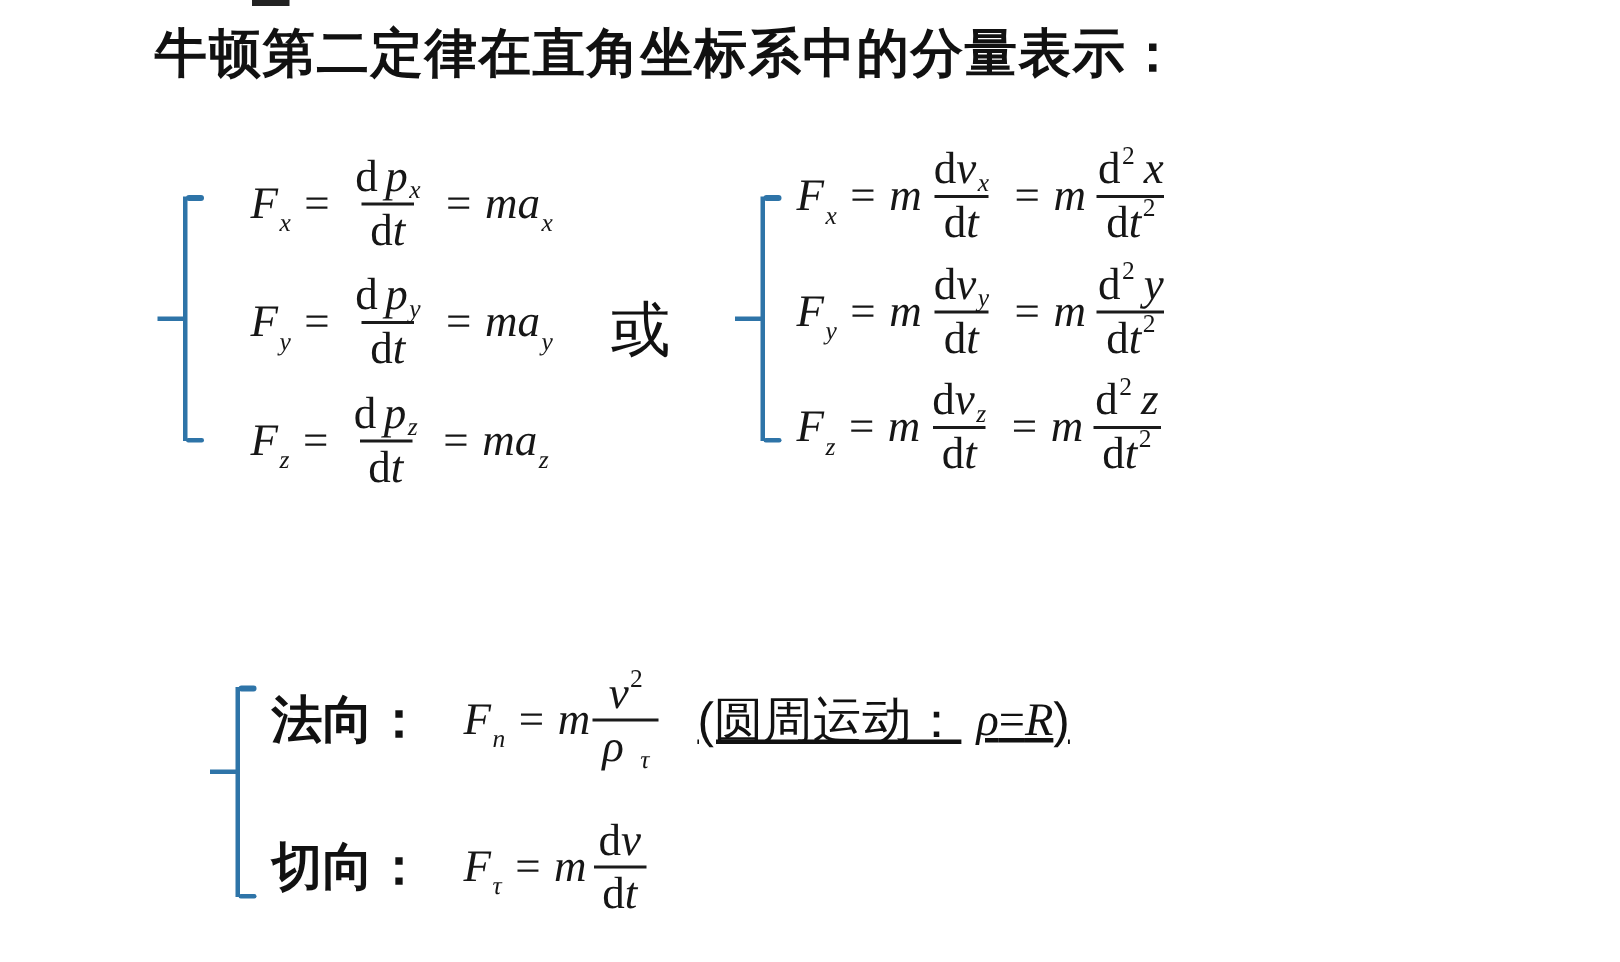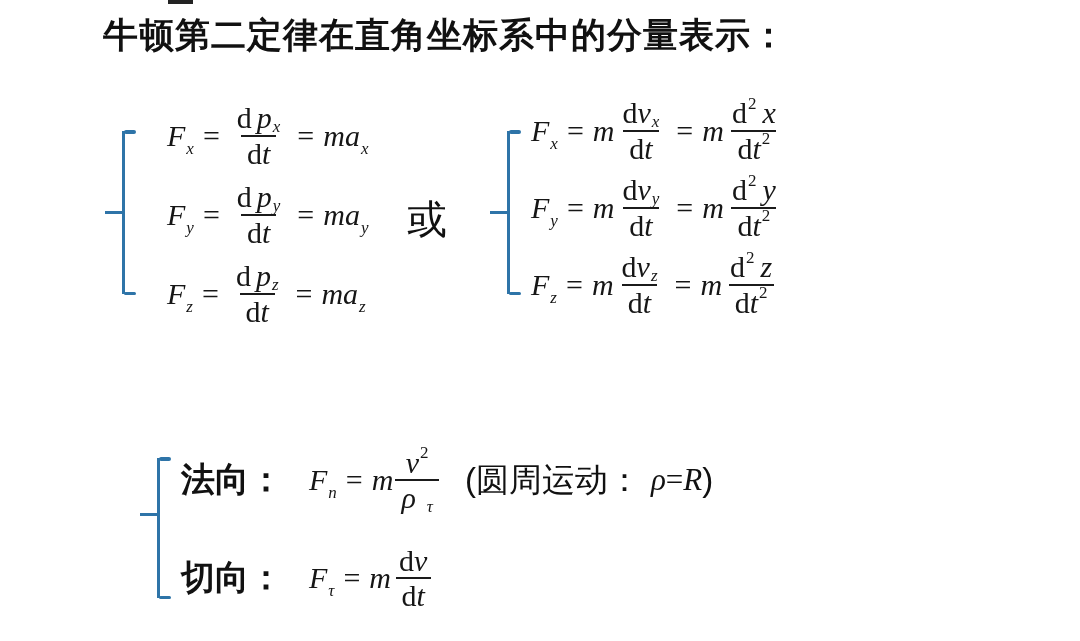--- a/index.html
+++ b/index.html
@@ -44,21 +44,21 @@
   .brace::after { bottom: -1px; }
   .tick { position: absolute; left: -20px; width: 19px; height: 3px; background: var(--blue); }
 
   .nrow { position: absolute; display: flex; align-items: center; }
   .cn-label {
     font-family: "Liberation Sans", sans-serif; font-weight: 700;
     font-size: 34px; color: #111; margin-right: 26px; white-space: nowrap;
   }
   .note {
     display: flex; align-items: center; margin-left: 24px; white-space: nowrap;
-    font-family: "Liberation Sans", sans-serif; font-size: 33px; color: #111;
+    font-family: "Liberation Sans", sans-serif; font-size: 33px; color: #111; text-decoration: underline;
   }
   .note .mathbit { font-family: "Liberation Serif", serif; font-size: 31px; }
   .note .gap { width: 10px; }
 
   #title1 { left: 103px; top: 12px; }
   #title2 { left: 103px; top: 361px; }
   #brace1 { left: 122px; top: 131px; height: 163px; }
   #brace2 { left: 507px; top: 131px; height: 163px; }
   #brace3 { left: 157px; top: 458px; height: 140px; }
   #brace1 .tick, #brace2 .tick { top: calc(50% - 2px); }

